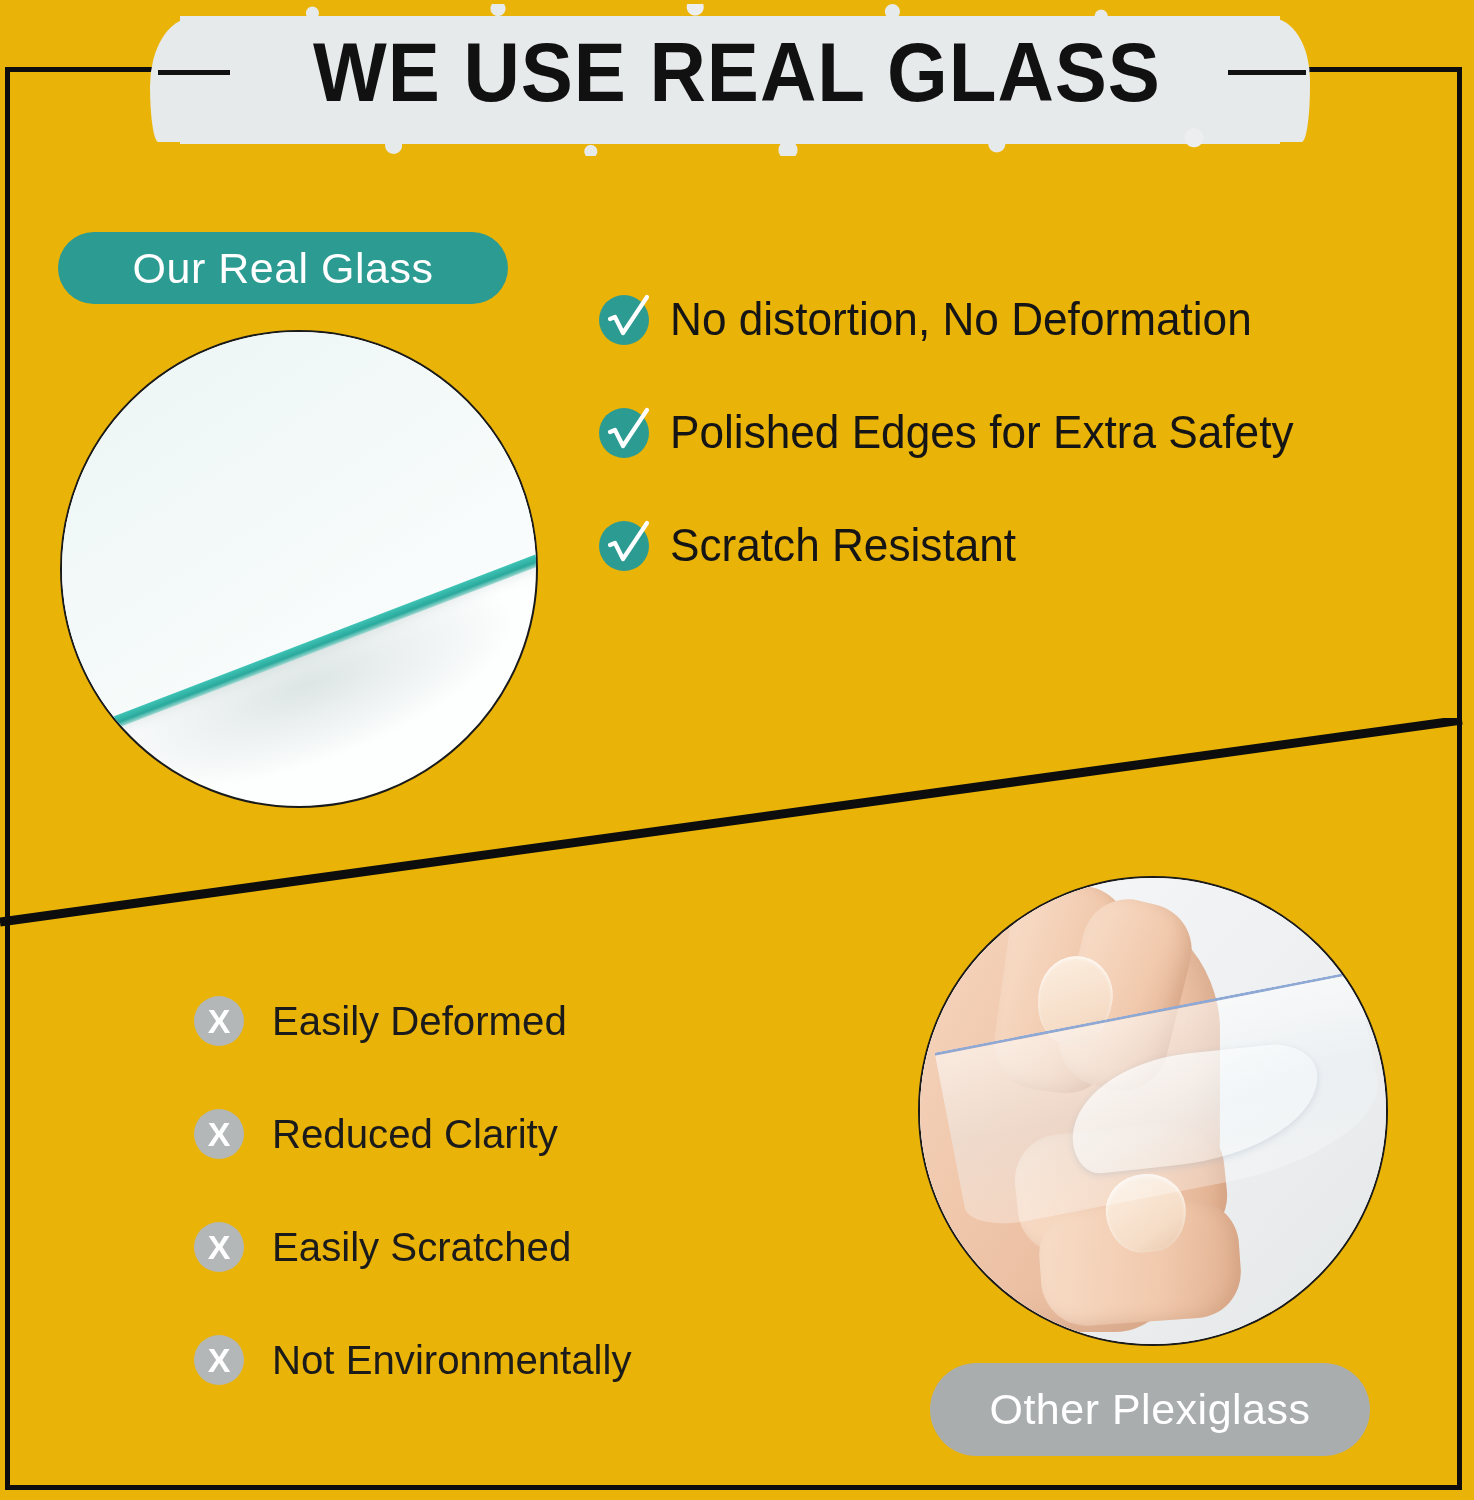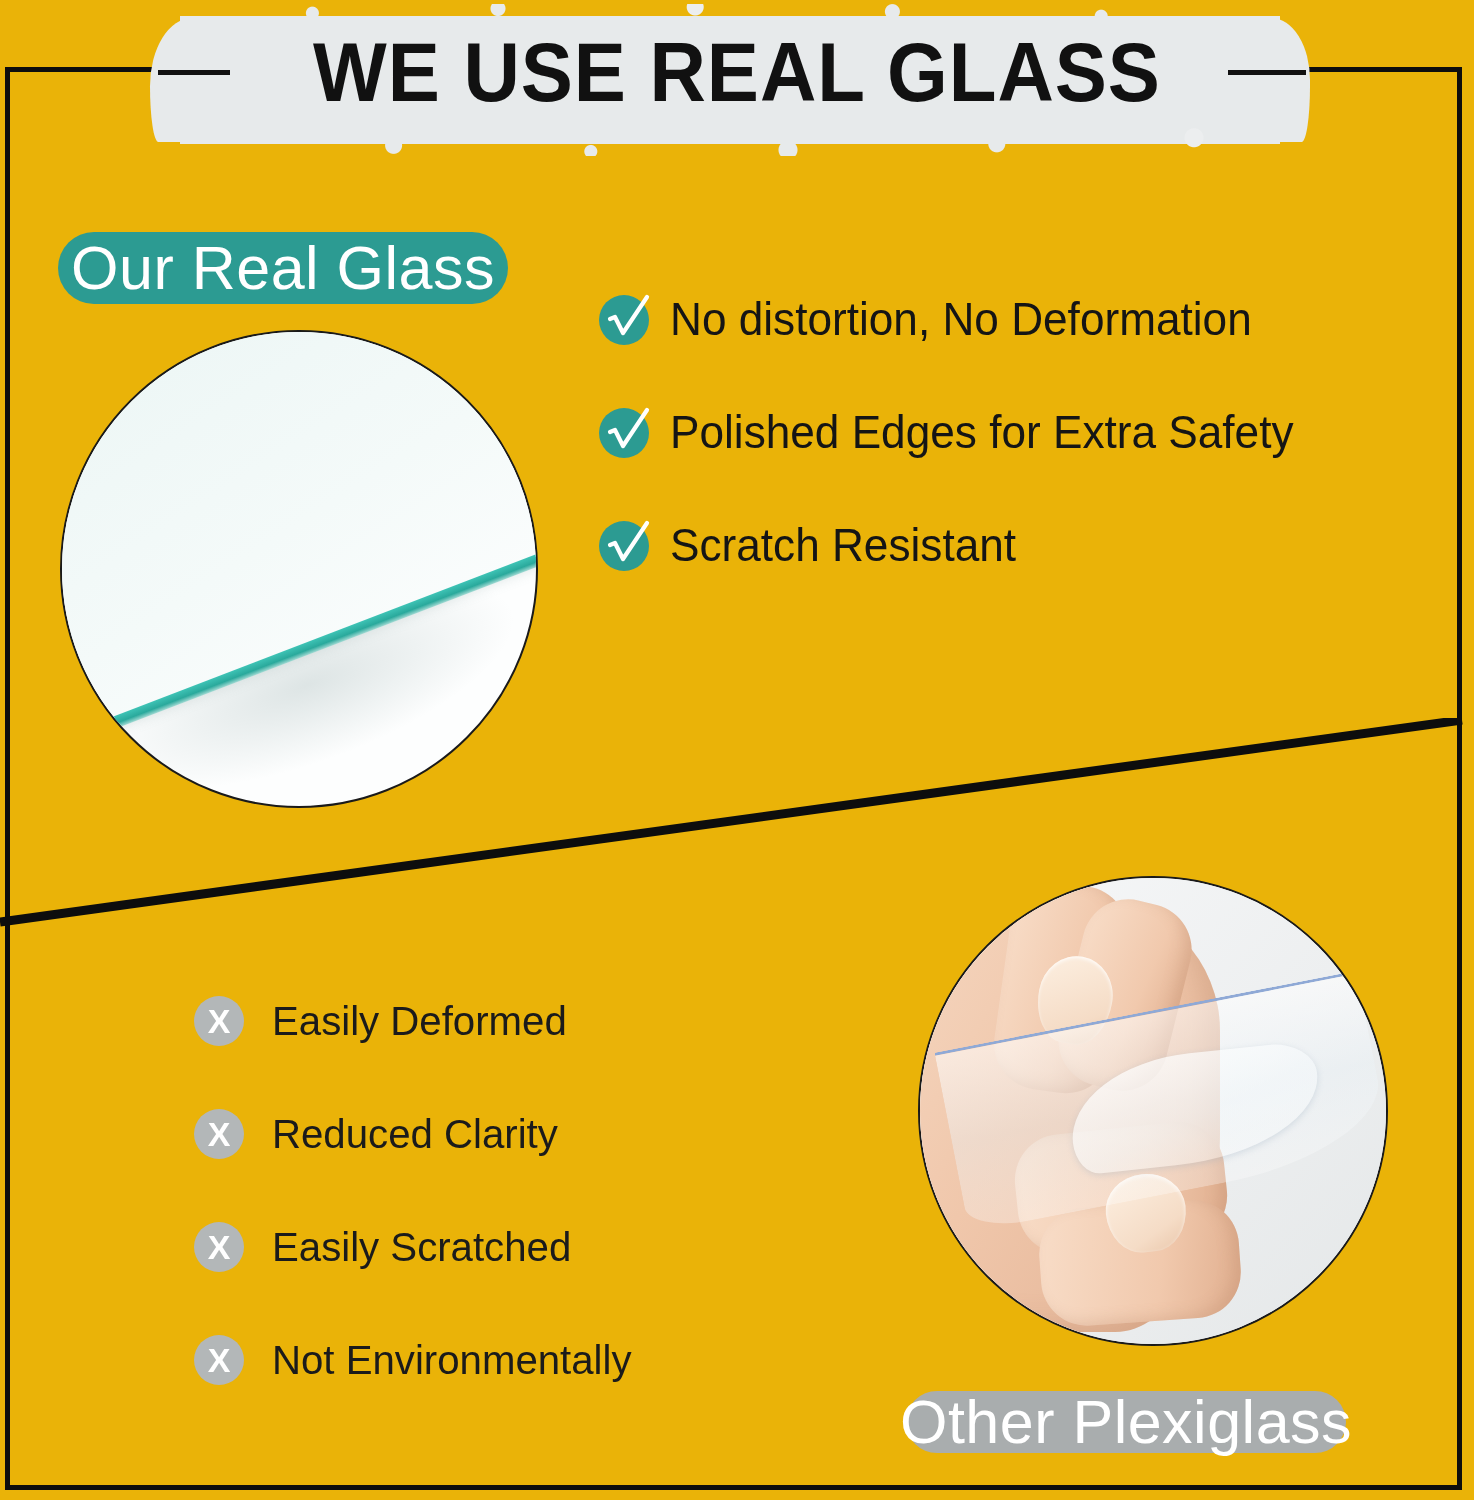--- a/index.html
+++ b/index.html
@@ -110,39 +110,38 @@
   }
 
   
   .pill {
     position: absolute;
     display: flex;
     align-items: center;
     justify-content: center;
     border-radius: 999px;
     color: #ffffff;
-    font-size: 61px;
+    font-size: 43px;
     font-weight: 400;
     letter-spacing: 0.5px;
     white-space: nowrap;
   }
   .pill-teal {
     left: 58px;
     top: 232px;
     width: 450px;
     height: 72px;
     background: #2c9b92;
   }
   .pill-gray {
-    left: 906px;
+    left: 930px;
     top: 1363px;
     width: 440px;
-    height: 62px;
+    height: 93px;
     background: #a9adae;
-    margin-top: 28px;
   }
 
   
   .photo-circle {
     position: absolute;
     border-radius: 50%;
     overflow: hidden;
     border: 2px solid #1a1a1a;
     box-sizing: border-box;
   }

